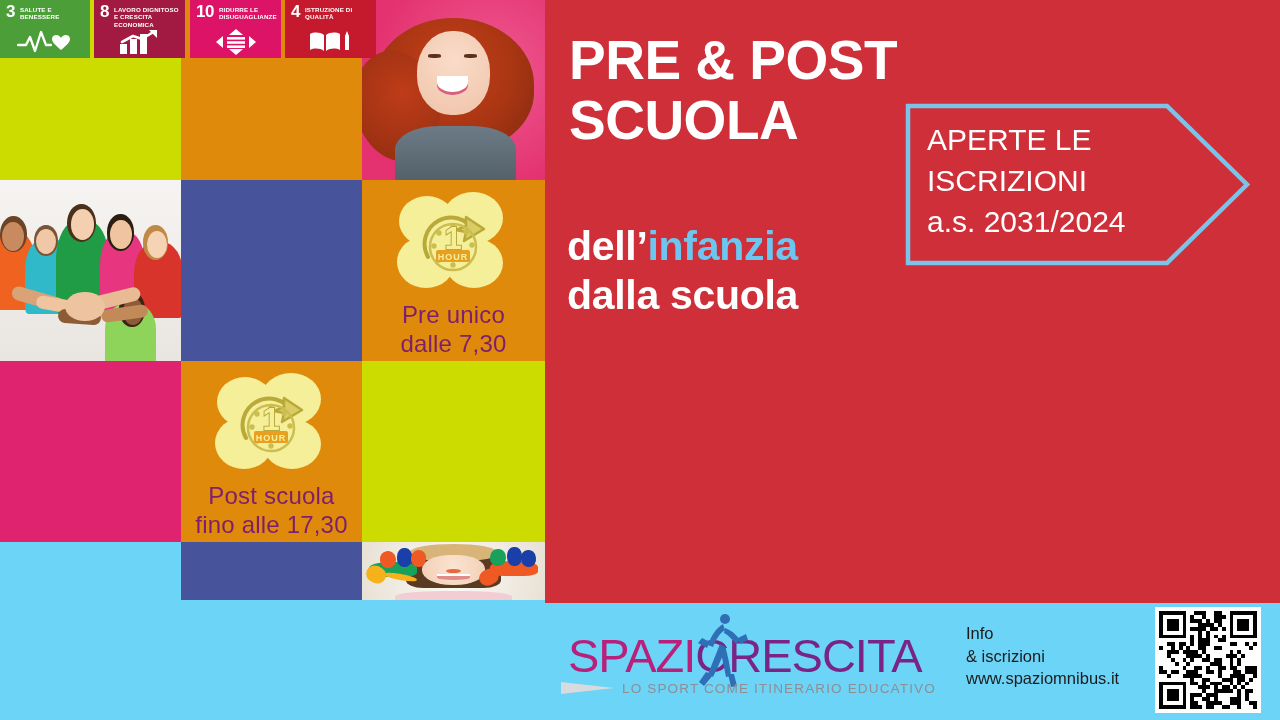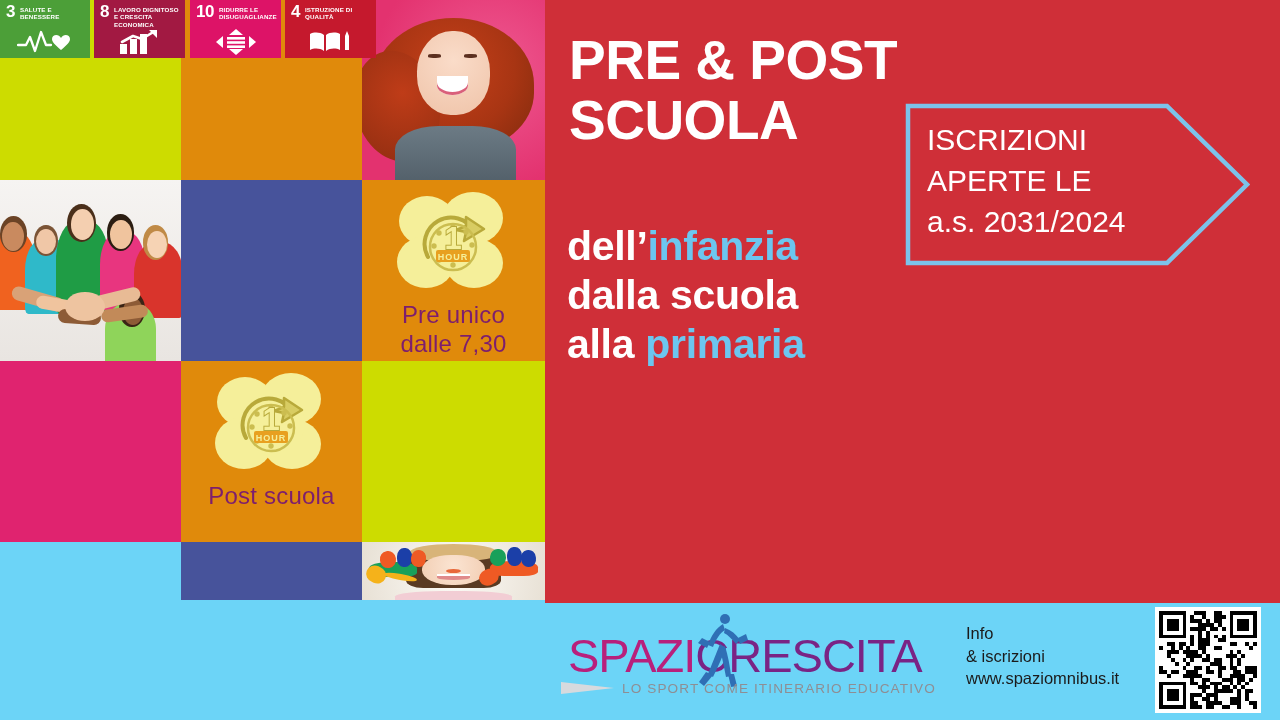--- a/index.html
+++ b/index.html
@@ -430,20 +430,21 @@
               <circle cx="26" cy="45" r="2.7"></circle>
                 <circle cx="31" cy="32" r="2.7"></circle>
             </g>
             <text x="45" y="48" font-family="Liberation Sans, sans-serif" font-size="31" font-weight="700" fill="#f5ef9a" stroke="#b8a93a" stroke-width="2" paint-order="stroke" text-anchor="middle">1</text>
             <rect x="28" y="49" width="34" height="12" rx="2" fill="#e8a020"></rect>
             <text x="45" y="58.5" font-family="Liberation Sans, sans-serif" font-size="9" font-weight="700" fill="#f5ef9a" text-anchor="middle" letter-spacing="1">HOUR</text>
           </svg>
         </div>
         <div class="slot-label">
           <span>Post scuola</span>
+          <span class="l2">fino alle 17,30</span>
         </div>
       </div>
     </div>
     <div class="tile" style="background:#cddc00"></div>
 
     <div class="tile" style="background:#6cd4f7"></div>
     <div class="tile" style="background:#47539b"></div>
     <div class="tile">
       <div class="ph photo-hands">
         <div class="bg"></div>
@@ -547,34 +548,31 @@
     <div class="headline">
       <span>PRE &amp; POST</span>
       <span class="h2">SCUOLA</span>
     </div>
 
     <div class="arrow-banner">
       <svg width="345" height="163" viewBox="0 0 345 163" aria-hidden="true">
         <path d="M3 3 L262 3 L342 81.5 L262 160 L3 160 Z" fill="none" stroke="#7cc3ea" stroke-width="4.5" stroke-linejoin="miter"></path>
       </svg>
       <div class="arrow-text">
+        <span>APERTE LE</span>
         <span>ISCRIZIONI</span>
-        <span>APERTE LE</span>
         <span>a.s. 2031/2024</span>
       </div>
     </div>
 
     <div class="subhead">
       <span>
         <em style="font-style:normal">dell’</em><em class="accent" style="font-style:normal">infanzia</em>
       </span>
       <span>dalla scuola</span>
-      <span>
-        <em style="font-style:normal">alla </em><em class="accent" style="font-style:normal">primaria</em>
-      </span>
     </div>
 
   </div>
 
   <div class="footer">
     <div class="footer-strip-red"></div>
 
     <div class="logo">
       <div class="logo-pennant">
         <svg width="56" height="16" viewBox="0 0 56 16">

